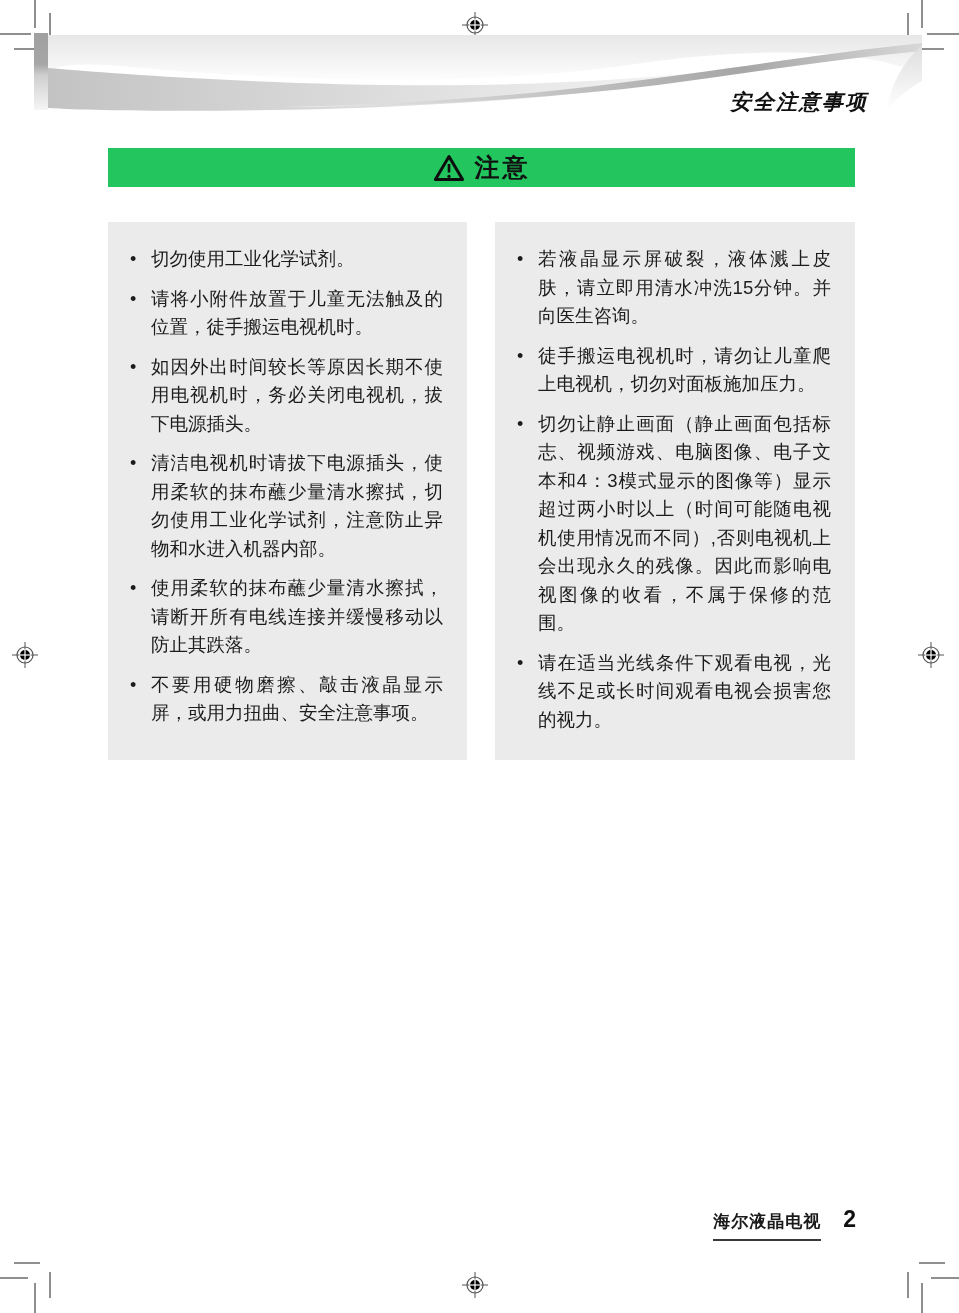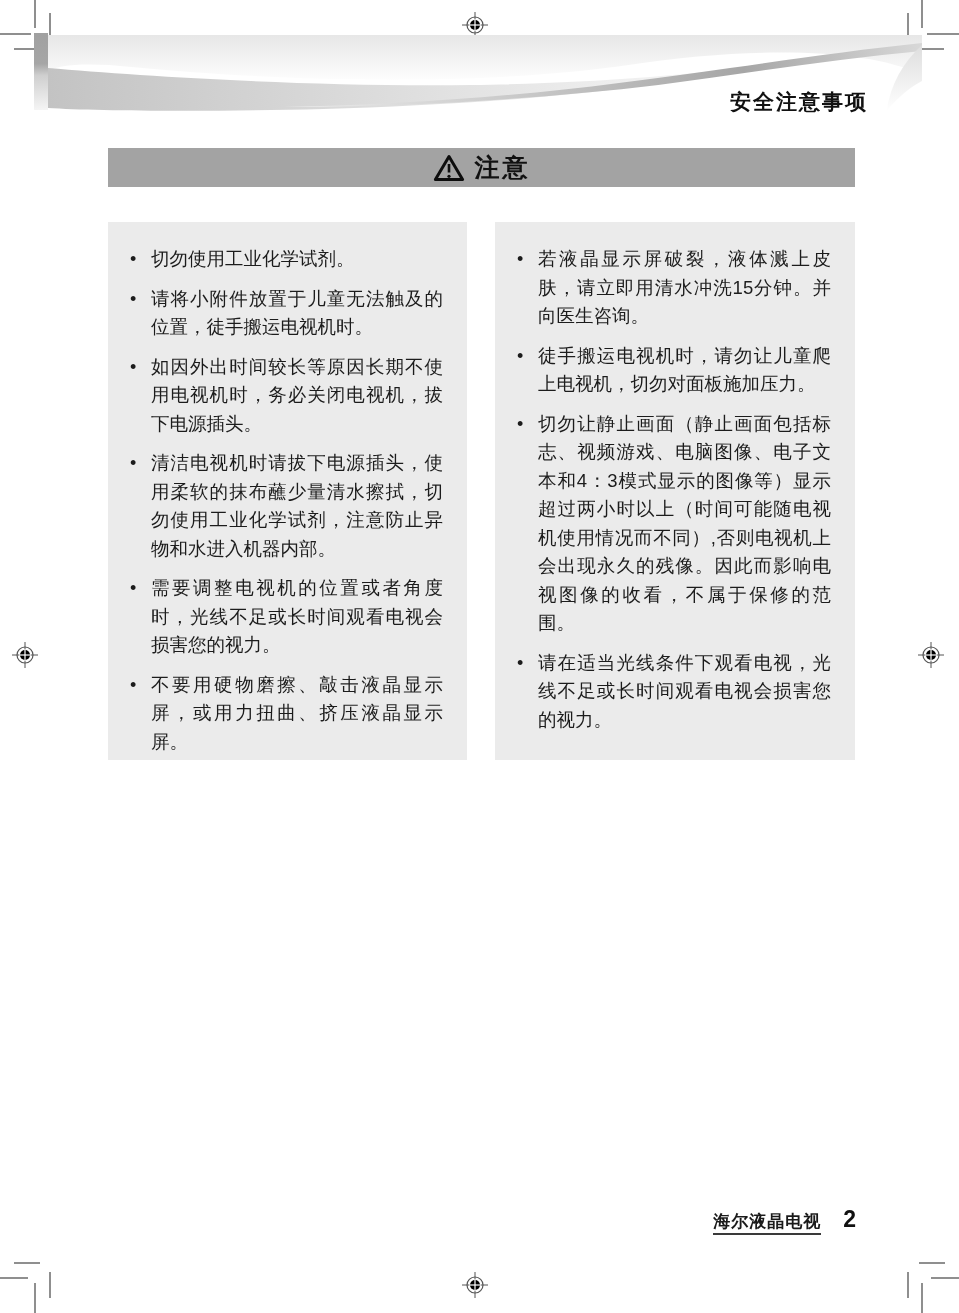--- a/index.html
+++ b/index.html
@@ -21,27 +21,27 @@
   
   .bleed-strip {
     position: absolute; left: 34px; top: 33px; width: 14px; height: 77px;
     background: linear-gradient(to bottom, #a0a0a0 0%, #a6a6a6 40%, #cfcfcf 55%, #f5f5f5 100%);
   }
   .wave-wrap { position: absolute; left: 48px; top: 35px; width: 874px; height: 78px; }
   .wave-wrap svg { display: block; width: 100%; height: 100%; }
   .header-title {
     position: absolute; top: 88px; right: 91px;
     font-size: 21px; font-weight: bold; color: #111;
-    letter-spacing: 2px; white-space: nowrap;
+    letter-spacing: 2px; white-space: nowrap; font-style: italic;
   }
 
   
   .caution-banner {
     position: absolute; left: 108px; top: 148px; width: 747px; height: 39px;
-    background: #a3a3a3;
+    background: #22c55e;
     display: flex; align-items: center; justify-content: center; gap: 10px;
   }
   .caution-banner .tri { display: flex; align-items: center; }
   .caution-label {
     font-size: 25px; font-weight: bold; color: #111; letter-spacing: 3px;
   }
 
   
   .panel {
     position: absolute; top: 222px; height: 538px;
@@ -60,21 +60,21 @@
   }
   .panel .item-text { flex: 1; text-align: justify; }
 
   
   .footer {
     position: absolute; top: 1206px; left: 0; right: 103px;
     display: flex; justify-content: flex-end; align-items: baseline; gap: 22px;
   }
   .footer .brand {
     font-size: 17px; font-weight: bold; color: #1a1a1a;
-    letter-spacing: 1px; 
+    letter-spacing: 1px; padding-bottom: 6px;
     border-bottom: 2px solid #3a3a3a;
   }
   .footer .pagenum { font-size: 23px; font-weight: bold; color: #111; }
 </style>
 </head>
 <body>
 
 <div class="page">
 
   <span class="regmark" style="left:462px; top:12px;">
@@ -200,25 +200,25 @@
       <li>
         <span class="bullet">•</span>
         <span class="item-text">如因外出时间较长等原因长期不使用电视机时，务必关闭电视机，拔下电源插头。</span>
       </li>
       <li>
         <span class="bullet">•</span>
         <span class="item-text">清洁电视机时请拔下电源插头，使用柔软的抹布蘸少量清水擦拭，切勿使用工业化学试剂，注意防止异物和水进入机器内部。</span>
       </li>
       <li>
         <span class="bullet">•</span>
-        <span class="item-text">需要调整电视机的位置或者角度时，光线不足或长时间观看电视会损害您的视力。</span>
-      </li>
-      <li>
-        <span class="bullet">•</span>
-        <span class="item-text">不要用硬物磨擦、敲击液晶显示屏，或用力扭曲、挤压液晶显示屏。</span>
+        <span class="item-text">使用柔软的抹布蘸少量清水擦拭，请断开所有电线连接并缓慢移动以防止其跌落。</span>
+      </li>
+      <li>
+        <span class="bullet">•</span>
+        <span class="item-text">不要用硬物磨擦、敲击液晶显示屏，或用力扭曲、安全注意事项。</span>
       </li>
     </ul>
   </div>
 
   <div class="panel right">
     <ul>
       <li>
         <span class="bullet">•</span>
         <span class="item-text">若液晶显示屏破裂，液体溅上皮肤，请立即用清水冲洗15分钟。并向医生咨询。</span>
       </li>

